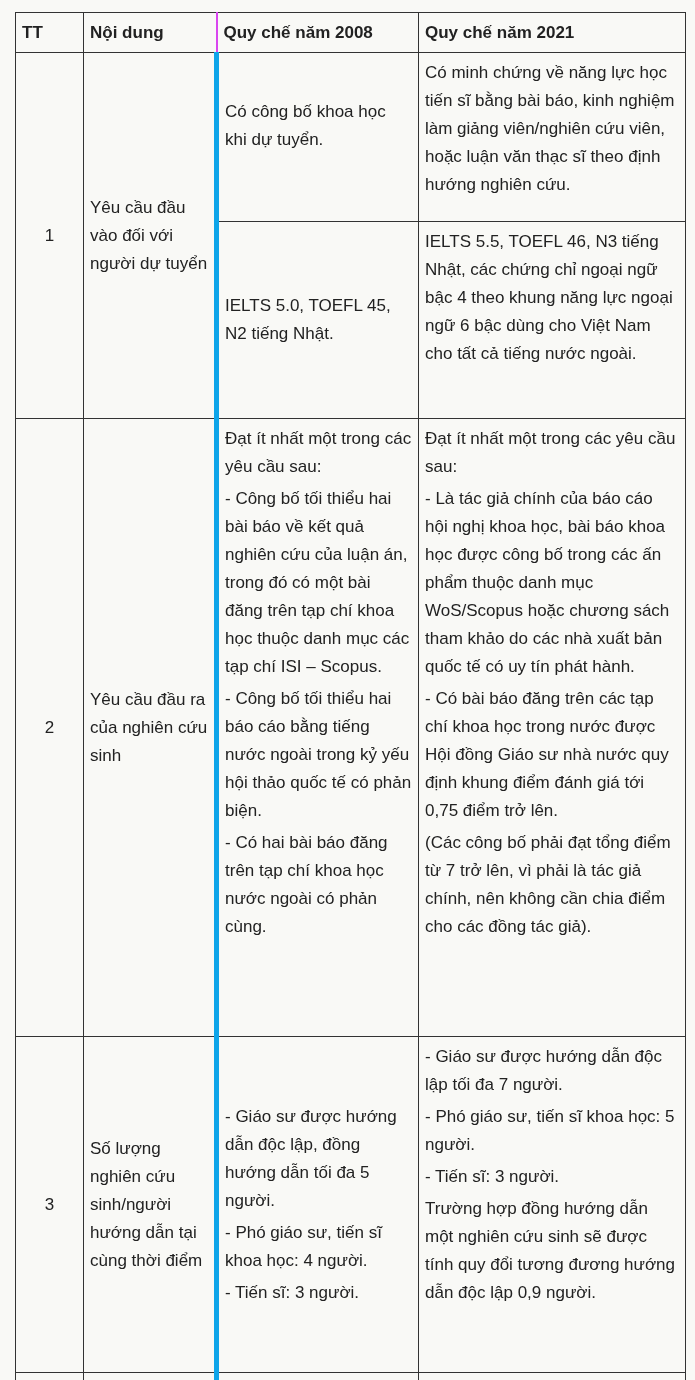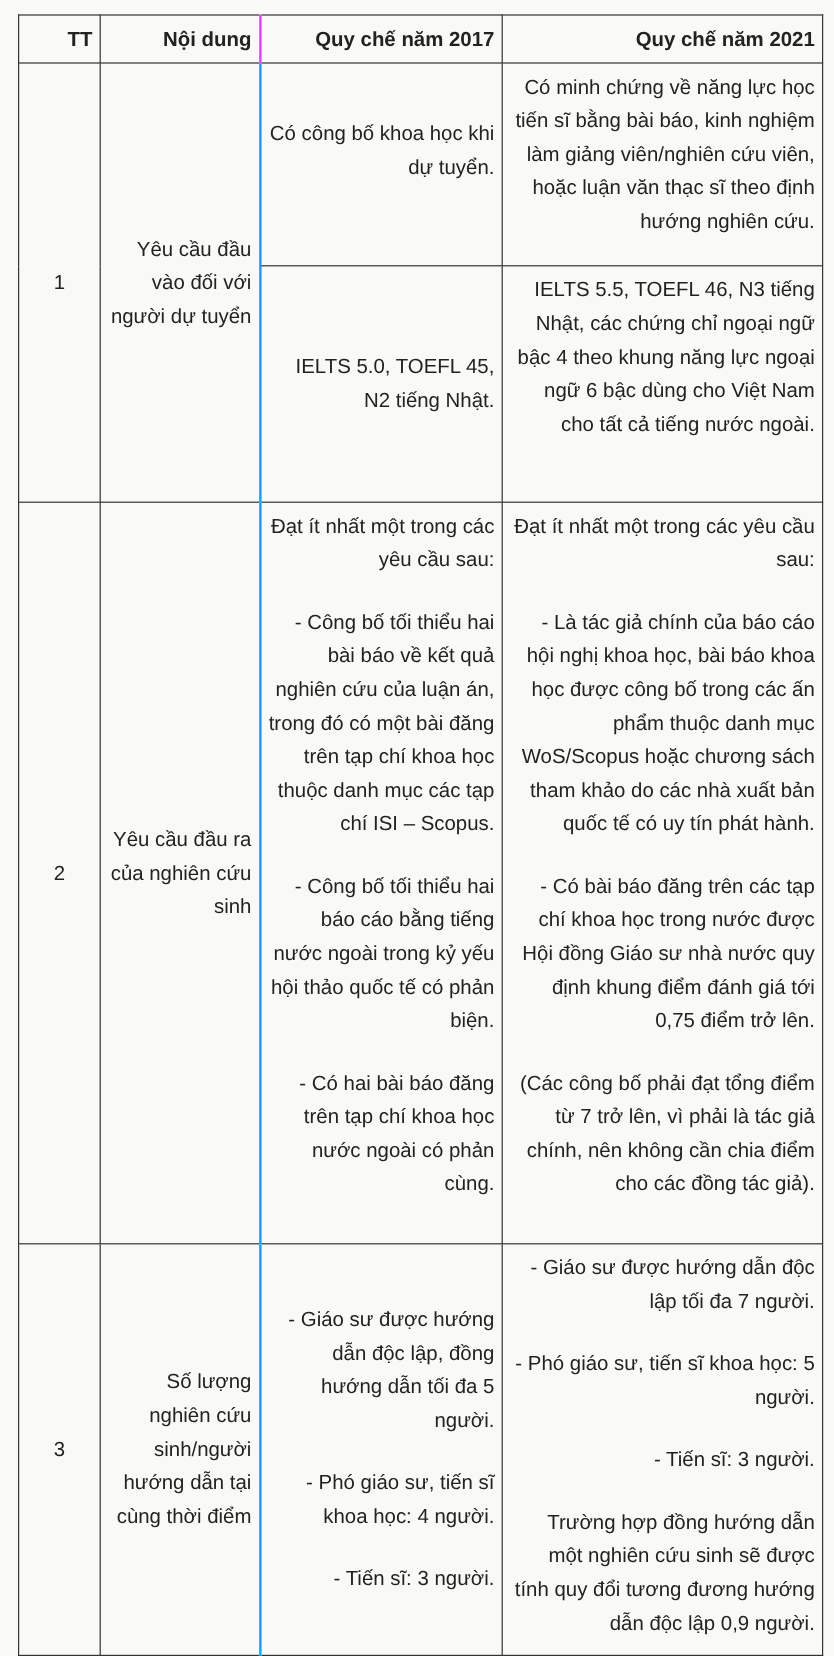--- a/index.html
+++ b/index.html
@@ -14,45 +14,45 @@
       position: absolute; left: 15px; top: 12px;
       border-collapse: collapse;
       width: 670px;
       table-layout: fixed;
     }
     td, th {
       border: 1.5px solid #333;
       padding: 0 6px;
       line-height: 28px;
       vertical-align: middle;
-      text-align: right;
+      text-align: left;
     }
     th { font-weight: bold; height: 39px; }
-    td.c2 { border-right: 2px solid #0ea5e9; }
+    td.c2 { border-right: 5px solid #0ea5e9; }
     th.c2 { border-right: 2px solid #d946ef; }
     td.tt { text-align: center; }
     .p { margin: 0; }
-    .p + .p { margin-top: 24px; }
+    .p + .p { margin-top: 4px; }
     .cell-top { vertical-align: top; padding-top: 6px; padding-bottom: 12px; }
   </style>
 </head>
 <body>
 
 <table>
   <colgroup>
     <col style="width:68px">
     <col style="width:133px">
     <col style="width:202px">
     <col style="width:267px">
   </colgroup>
   <thead>
     <tr>
       <th>TT</th>
       <th class="c2">Nội dung</th>
-      <th>Quy chế năm 2017</th>
+      <th>Quy chế năm 2008</th>
       <th>Quy chế năm 2021</th>
     </tr>
   </thead>
   <tbody>
 
     <tr style="height:169px">
       <td rowspan="2" class="tt">1</td>
       <td rowspan="2" class="c2">Yêu cầu đầu vào đối với người dự tuyển</td>
       <td>
         <p class="p" style="padding-bottom:22px">Có công bố khoa học khi dự tuyển.</p>

